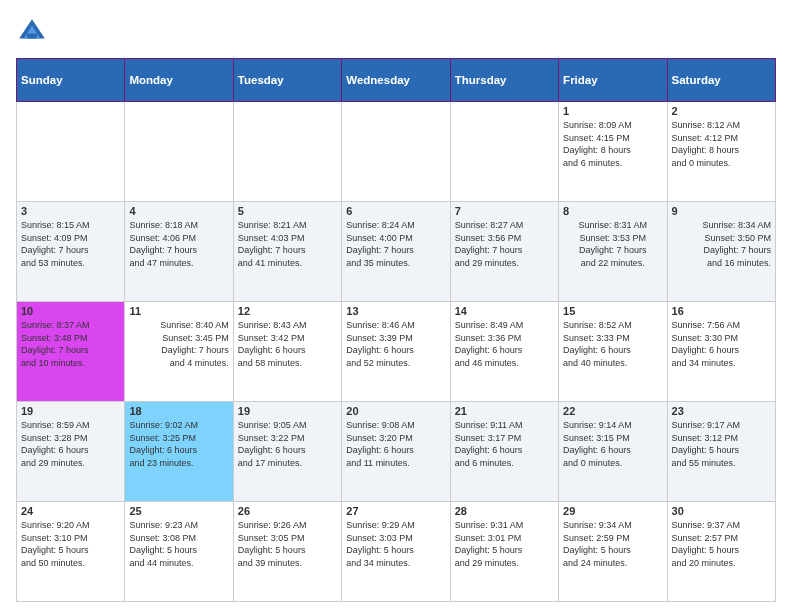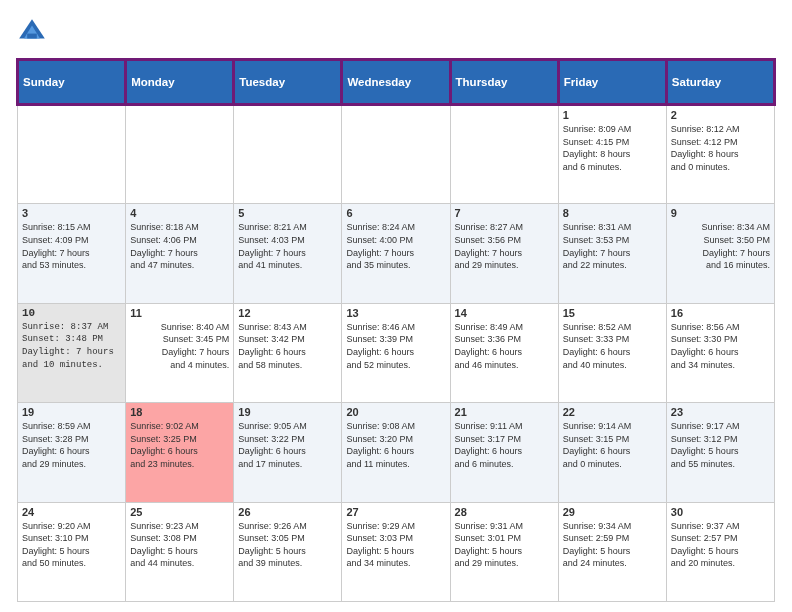--- a/index.html
+++ b/index.html
@@ -66,21 +66,21 @@
       width: 100%;
       table-layout: fixed;
     }
     .calendar th {
       background: #2a6ab5;
       color: #fff;
       font-size: 11.5px;
       font-weight: bold;
       padding: 15px 4px;
       text-align: left;
-      border: 3px solid #701a75;
+      border: 1px solid #701a75;
     }
     .calendar td {
       vertical-align: top;
       border: 1px solid #ccc;
       padding: 3px 4px;
       font-size: 9.5px;
       color: #333;
       background: #fff;
       height: 80px;
     }
@@ -192,35 +192,35 @@
           </td>
           <td style="background: rgb(240, 244, 249);">
             <span class="day-num">7</span>
             <div class="day-info" style="white-space: pre-line;">Sunrise: 8:27 AM
 Sunset: 3:56 PM
 Daylight: 7 hours
 and 29 minutes.</div>
           </td>
           <td style="background: rgb(240, 244, 249);">
             <span class="day-num">8</span>
-            <div class="day-info" style="white-space: pre-line;">Sunrise: 8:31 AM
+            <div class="day-info" style="white-space: pre-line; text-align: center;">Sunrise: 8:31 AM
 Sunset: 3:53 PM
 Daylight: 7 hours
 and 22 minutes.</div>
           </td>
           <td style="background: rgb(240, 244, 249);">
             <span class="day-num">9</span>
             <div class="day-info" style="white-space: pre-line; text-align: right;">Sunrise: 8:34 AM
 Sunset: 3:50 PM
 Daylight: 7 hours
 and 16 minutes.</div>
           </td>
         </tr>
         <tr>
-          <td style="background: #e5e5e5; font-family: Liberation Mono, monospace;">
+          <td style="background: #d946ef;">
             <span class="day-num">10</span>
             <div class="day-info" style="white-space: pre-line;">Sunrise: 8:37 AM
 Sunset: 3:48 PM
 Daylight: 7 hours
 and 10 minutes.</div>
           </td>
           <td style="background: rgb(255, 255, 255);">
             <span class="day-num">11</span>
             <div class="day-info" style="white-space: pre-line; text-align: right;">Sunrise: 8:40 AM
 Sunset: 3:45 PM
@@ -250,35 +250,35 @@
           </td>
           <td style="background: rgb(255, 255, 255);">
             <span class="day-num">15</span>
             <div class="day-info" style="white-space: pre-line;">Sunrise: 8:52 AM
 Sunset: 3:33 PM
 Daylight: 6 hours
 and 40 minutes.</div>
           </td>
           <td style="background: rgb(255, 255, 255);">
             <span class="day-num">16</span>
-            <div class="day-info" style="white-space: pre-line;">Sunrise: 8:56 AM
+            <div class="day-info" style="white-space: pre-line;">Sunrise: 7:56 AM
 Sunset: 3:30 PM
 Daylight: 6 hours
 and 34 minutes.</div>
           </td>
         </tr>
         <tr>
           <td style="background: rgb(240, 244, 249);">
             <span class="day-num">19</span>
             <div class="day-info" style="white-space: pre-line;">Sunrise: 8:59 AM
 Sunset: 3:28 PM
 Daylight: 6 hours
 and 29 minutes.</div>
           </td>
-          <td style="background: #fca5a5;">
+          <td style="background: #7dd3fc;">
             <span class="day-num">18</span>
             <div class="day-info" style="white-space: pre-line;">Sunrise: 9:02 AM
 Sunset: 3:25 PM
 Daylight: 6 hours
 and 23 minutes.</div>
           </td>
           <td style="background: rgb(240, 244, 249);">
             <span class="day-num">19</span>
             <div class="day-info" style="white-space: pre-line;">Sunrise: 9:05 AM
 Sunset: 3:22 PM

